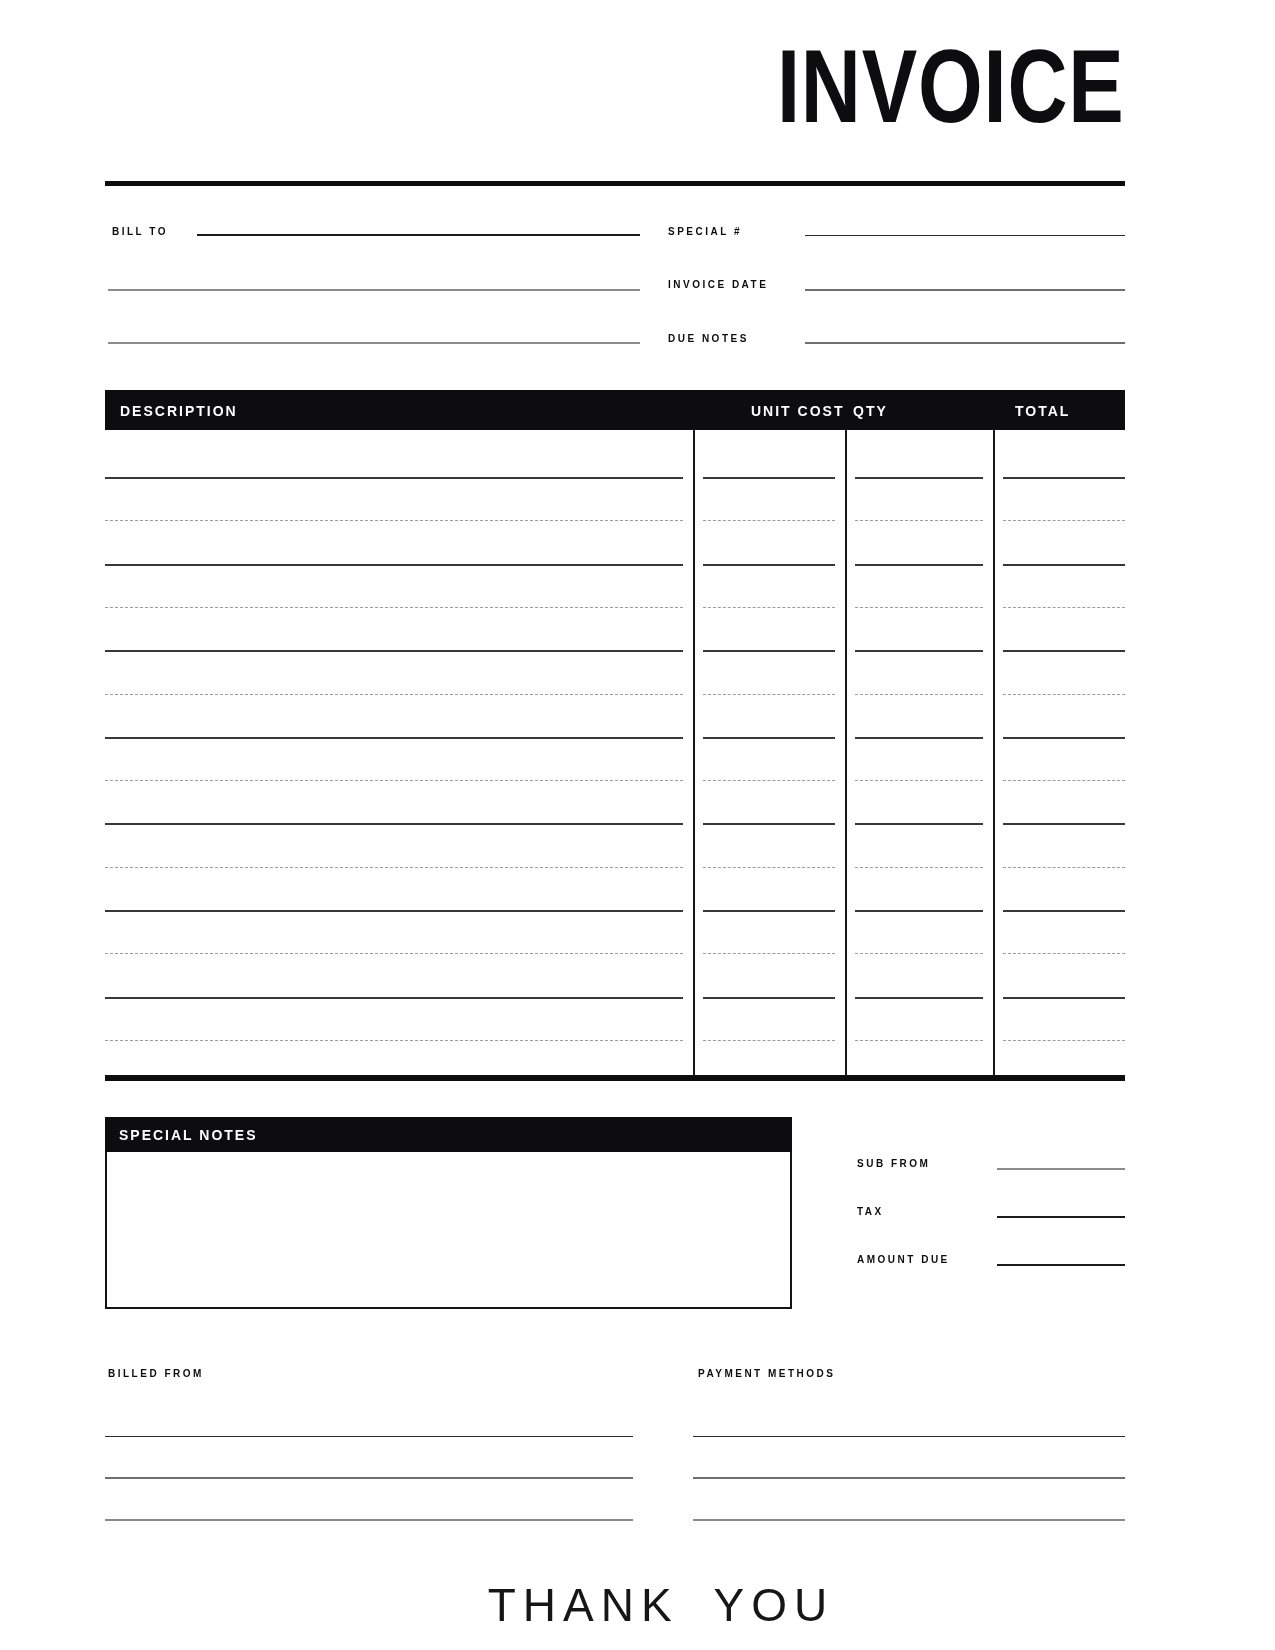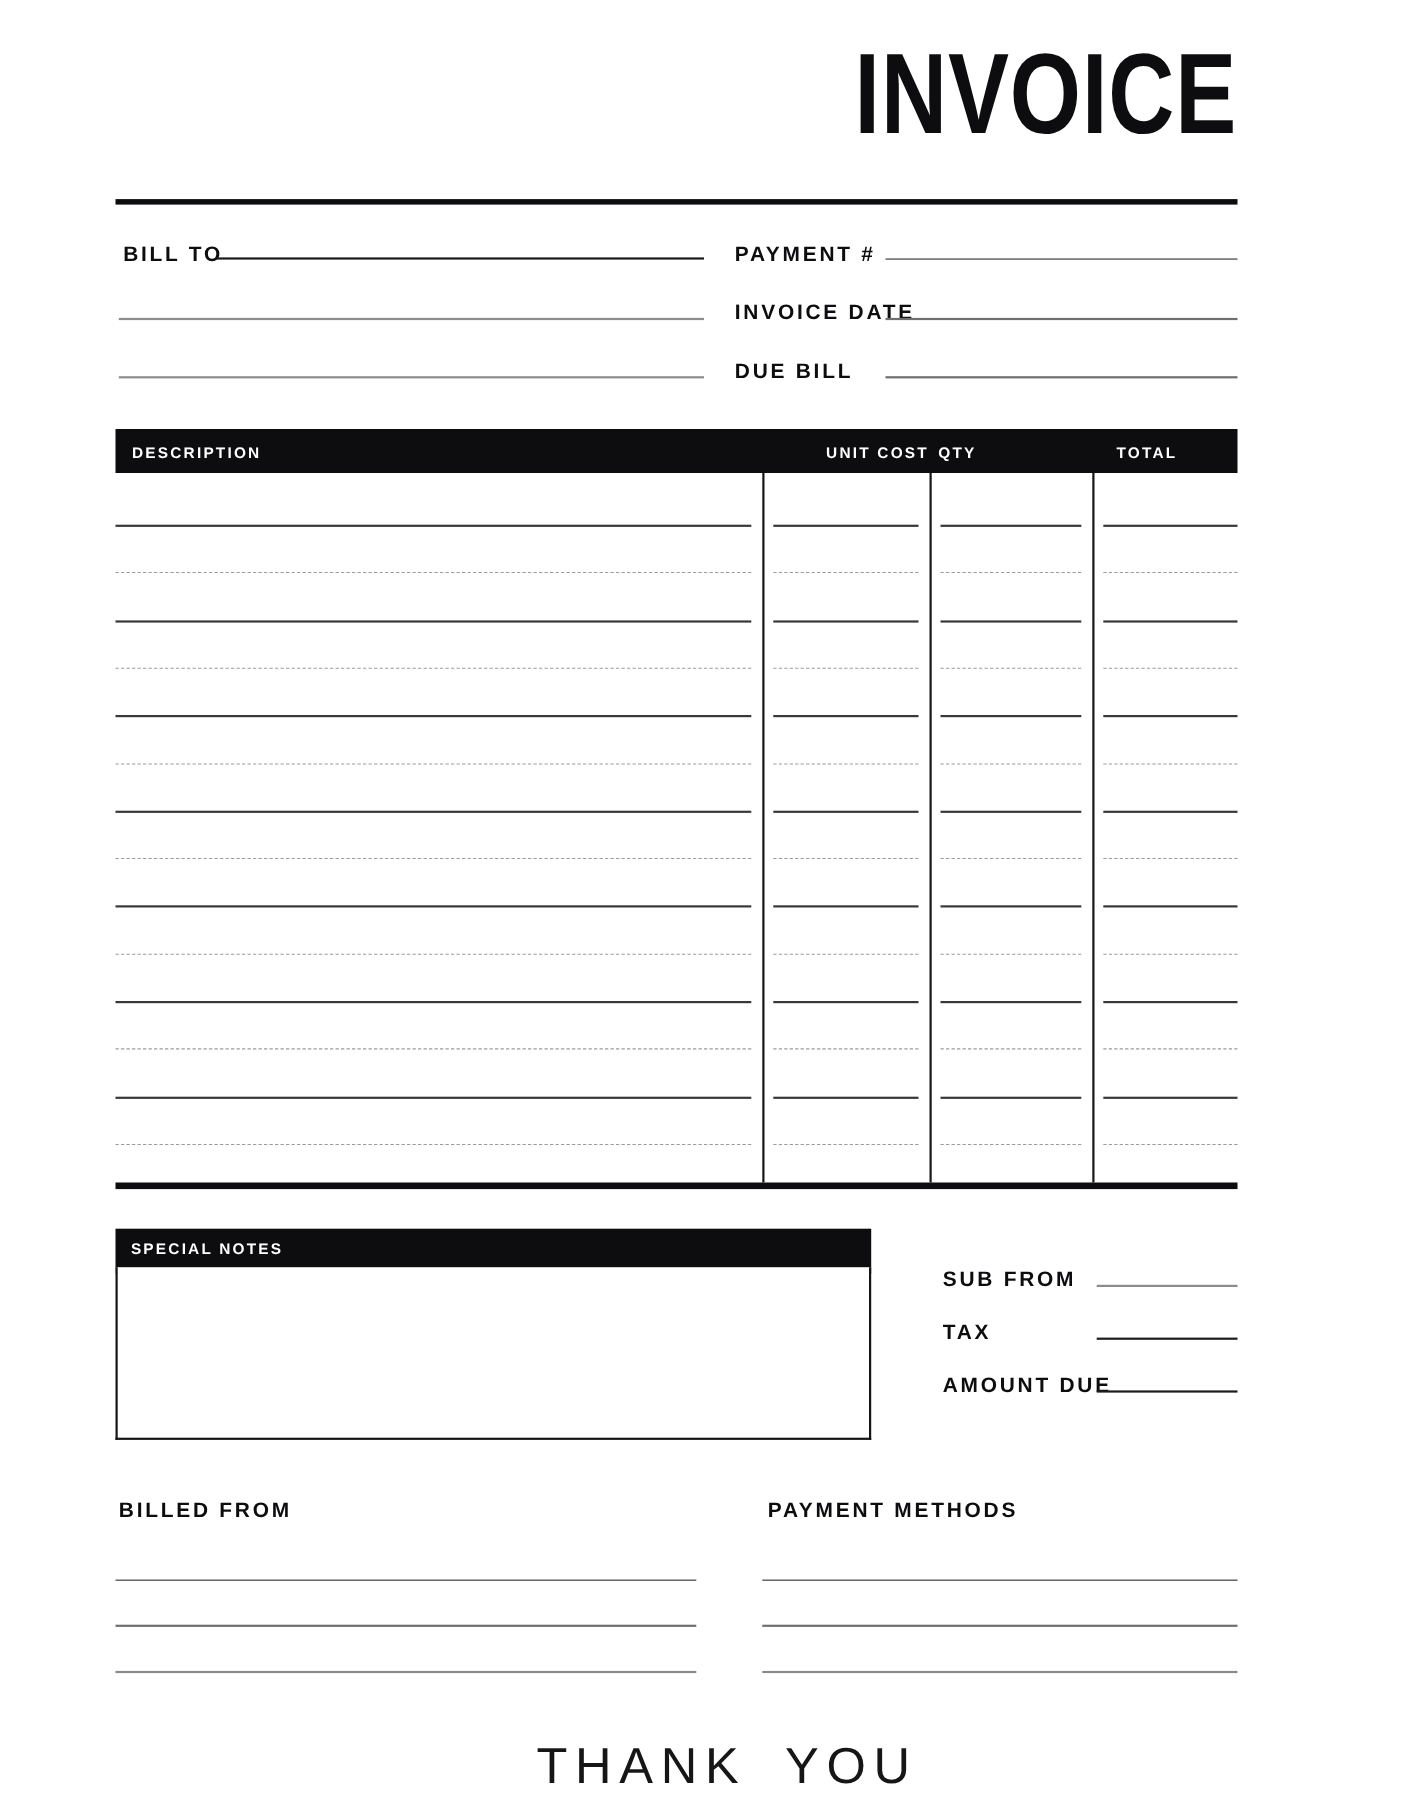--- a/index.html
+++ b/index.html
@@ -3,21 +3,21 @@
 <meta charset="utf-8">
 <style>
   * { margin:0; padding:0; box-sizing:border-box; }
   html,body { background:#ffffff; }
   body {
     width:1275px; height:1650px; position:relative; overflow:hidden;
     font-family:"Liberation Sans", sans-serif; color:var(--ink,#0d0d0f);
   }
   .abs { position:absolute; }
   .label {
-    font-weight:bold; font-size:19px; letter-spacing:2.5px;
+    font-weight:bold; font-size:10px; letter-spacing:2.5px;
     line-height:16px; white-space:nowrap; color:var(--ink,#0d0d0f);
   }
   .fill-line { position:absolute; height:0; }
   .ln-black  { border-top:2.5px solid #1b1b1b; }
   .ln-dark   { border-top:1.8px solid #2e2e2e; }
   .ln-gray   { border-top:2px solid #8c8c8c; }
   .ln-mid    { border-top:2px solid #6f6f6f; }
   .ln-thick-gray { border-top:2.6px solid #8a8a8a; }
   .ln-thick-dark { border-top:2.6px solid #1c1c1c; }
 
@@ -64,27 +64,27 @@
 <body>
 
 <div id="page-title">INVOICE</div>
 <div id="header-rule" class="abs"></div>
 
 <div class="abs label" style="left:112px; top:224px;">BILL TO</div>
 <div class="fill-line ln-black" style="left:197px; top:234px; width:443px;"></div>
 <div class="fill-line ln-gray" style="left:108px; top:289px; width:532px;"></div>
 <div class="fill-line ln-gray" style="left:108px; top:342px; width:532px;"></div>
 
-<div class="abs label" style="left:668px; top:224px;">PAYMENT #</div>
+<div class="abs label" style="left:668px; top:224px;">SPECIAL #</div>
 <div class="fill-line ln-dark" style="left:805px; top:235px; width:320px;"></div>
 
 <div class="abs label" style="left:668px; top:277px;">INVOICE DATE</div>
 <div class="fill-line ln-mid" style="left:805px; top:289px; width:320px;"></div>
 
-<div class="abs label" style="left:668px; top:331px;">DUE BILL</div>
+<div class="abs label" style="left:668px; top:331px;">DUE NOTES</div>
 <div class="fill-line ln-mid" style="left:805px; top:342px; width:320px;"></div>
 
 <div id="items-header" class="abs">
   <span style="left:15px;">DESCRIPTION</span>
   <span style="left:602px;margin-left:44px;">UNIT COST</span>
   <span style="left:748px;">QTY</span>
   <span style="left:880px;margin-left:30px;">TOTAL</span>
 </div>
 
 <div id="items-body">

